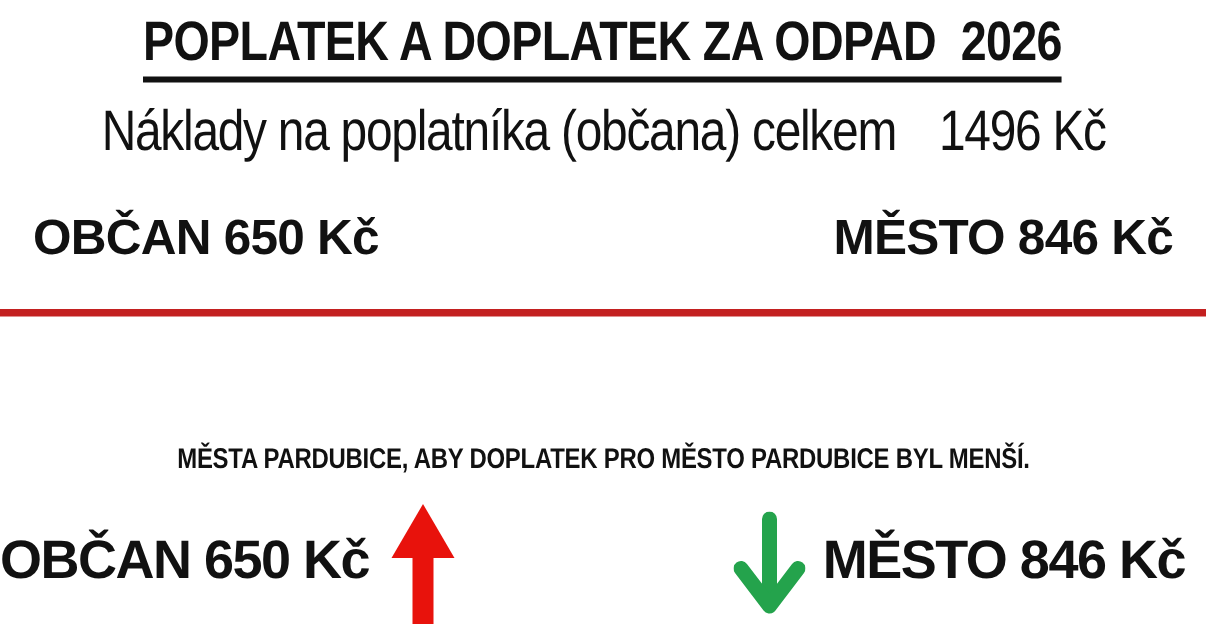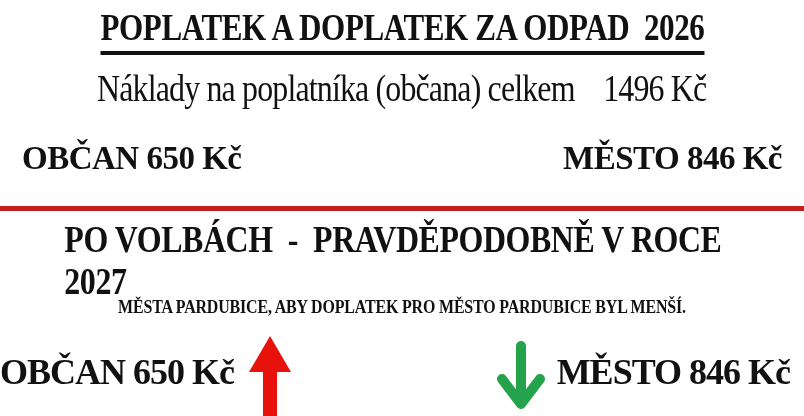--- a/index.html
+++ b/index.html
@@ -5,21 +5,20 @@
   * { margin: 0; padding: 0; box-sizing: border-box; }
   html, body { background: #ffffff; }
   body { font-family: "Liberation Sans", sans-serif; color: #111111; }
 
   .poster {
     position: relative;
     width: 804px;
     height: 416px;
     background: #ffffff;
     overflow: hidden;
-    font-family: Liberation Serif, serif;
   }
 
   .row-center {
     position: absolute;
     left: 0;
     width: 804px;
     display: flex;
     justify-content: center;
     align-items: flex-start;
     white-space: pre-wrap;
@@ -135,23 +134,20 @@
     </div>
   </div>
 
   <div class="fee-row">
     <span class="fee-label">OBČAN 650 Kč</span>
     <span class="fee-label">MĚSTO 846 Kč</span>
   </div>
 
   <div class="divider" style="background:#c32020;"></div>
 
-  <div class="row-center heading2-row">
-    <h2 class="heading2 condensed">PO VOLBÁCH  -  PRAVDĚPODOBNĚ V ROCE 2027</h2>
-  </div>
 
 
   <div class="row-center body2-row">
     <span class="body-text condensed">MĚSTA PARDUBICE, ABY DOPLATEK PRO MĚSTO PARDUBICE BYL MENŠÍ.</span>
   </div>
 
   <div class="bottom-row">
 
     <div class="bottom-group">
       <span class="bottom-label">OBČAN 650 Kč</span>

